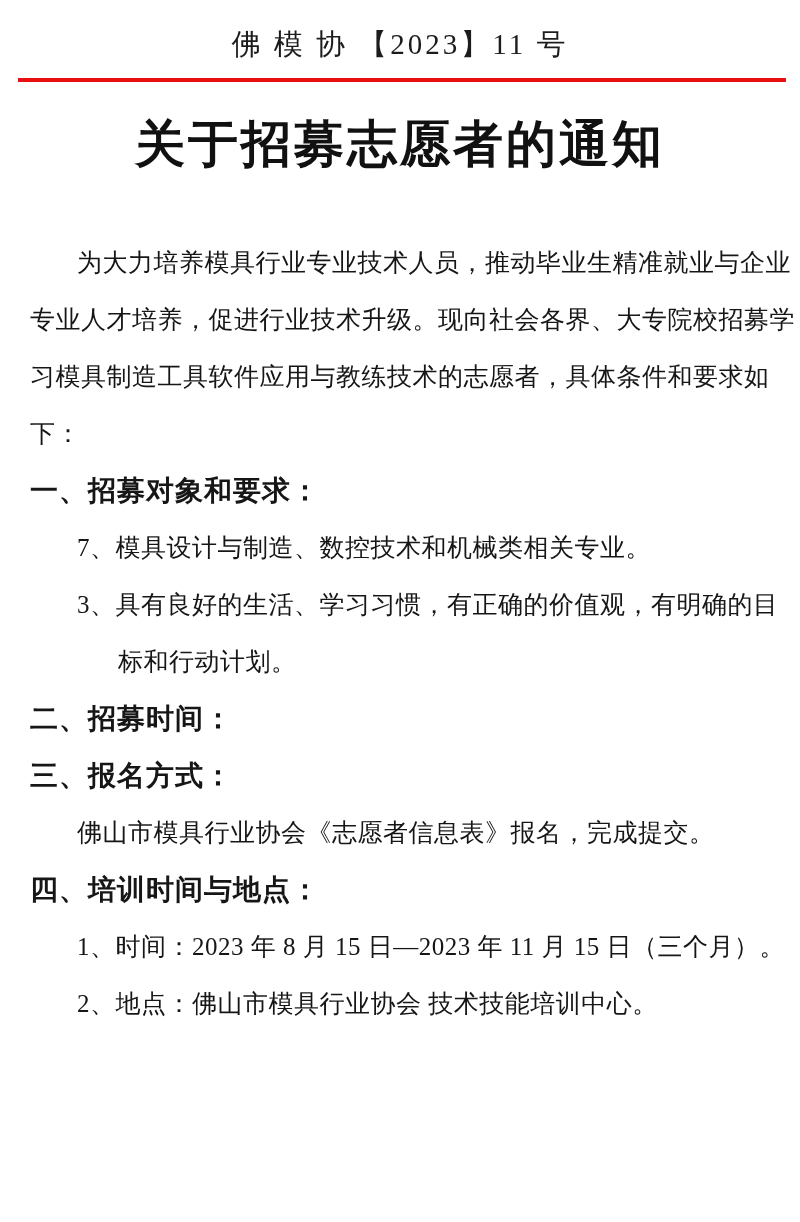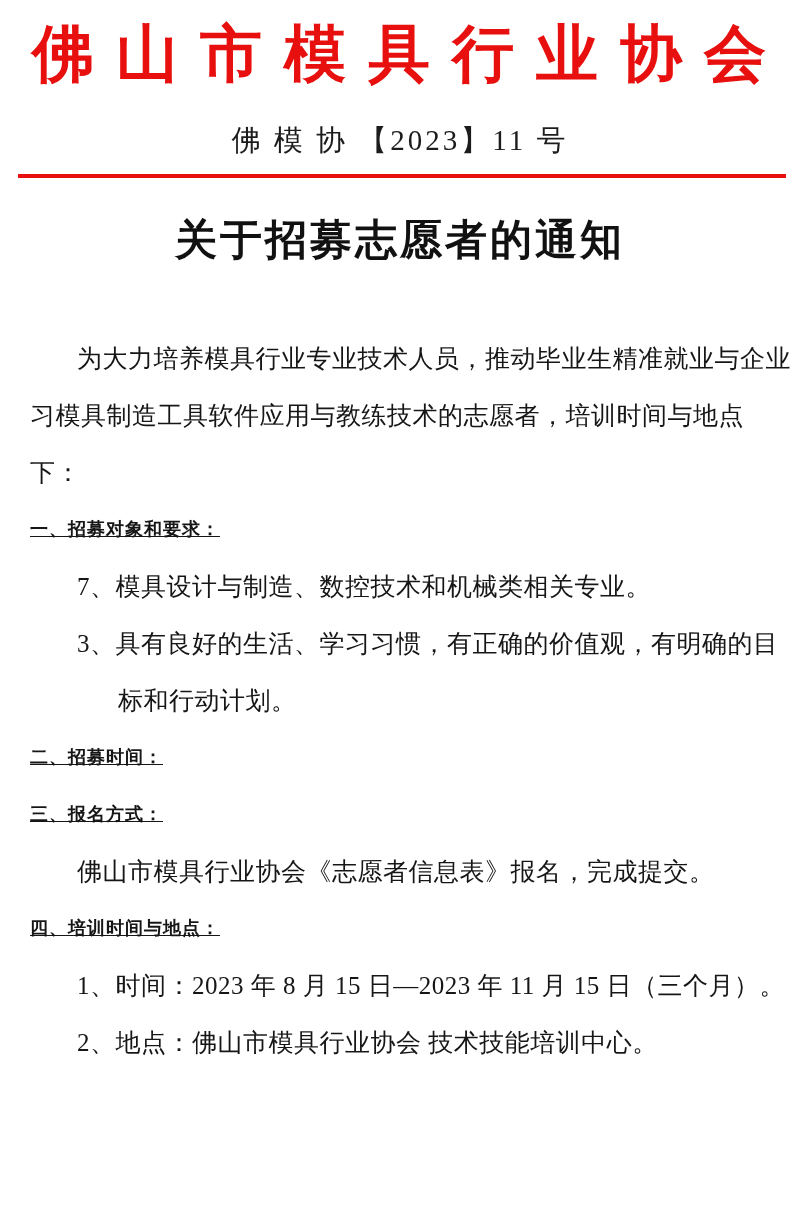--- a/index.html
+++ b/index.html
@@ -36,65 +36,64 @@
     color: #1c1c1c;
   }
   .red-rule {
     margin: 16px 14px 0 18px;
     height: 4px;
     background: #e8100e;
     border: none;
   }
   .notice-title {
     margin: 36px 0 0 0;
-    font-size: 42px;
+    font-size: 50px;
     line-height: 52px;
     font-weight: bold;
     text-align: center;
     letter-spacing: 3px;
     color: #111111;
   }
   .body {
     margin-top: 64px;
     padding: 0 30px;
     font-size: 25px;
     letter-spacing: 0.5px;
   }
   .line {
     margin: 0;
     line-height: 57px;
     white-space: nowrap;
   }
   .line.indent { text-indent: 47px; text-align: right; }
   .line.heading {
     font-weight: bold;
-    font-size: 18px;
+    font-size: 28px;
     letter-spacing: 1px;
-    text-decoration: underline;
   }
   .line.item { padding-left: 47px; }
   .line.cont { padding-left: 88px; }
 </style>
 </head>
 <body>
 
 <div class="page">
 
-  <div class="org-name">佛山市模具行业协会</div>
 
   <div class="doc-number">佛 模 协 【2023】11 号</div>
 
   <hr class="red-rule">
 
   <h1 class="notice-title">关于招募志愿者的通知</h1>
 
   <div class="body">
 
     <p class="line indent">为大力培养模具行业专业技术人员，推动毕业生精准就业与企业</p>
-    <p class="line">习模具制造工具软件应用与教练技术的志愿者，培训时间与地点</p>
+    <p class="line">专业人才培养，促进行业技术升级。现向社会各界、大专院校招募学</p>
+    <p class="line">习模具制造工具软件应用与教练技术的志愿者，具体条件和要求如</p>
     <p class="line">下：</p>
 
     <p class="line heading">一、招募对象和要求：</p>
     <p class="line item">7、模具设计与制造、数控技术和机械类相关专业。</p>
     <p class="line item">3、具有良好的生活、学习习惯，有正确的价值观，有明确的目</p>
     <p class="line cont">标和行动计划。</p>
 
     <p class="line heading">二、招募时间：</p>
 
     <p class="line heading">三、报名方式：</p>

